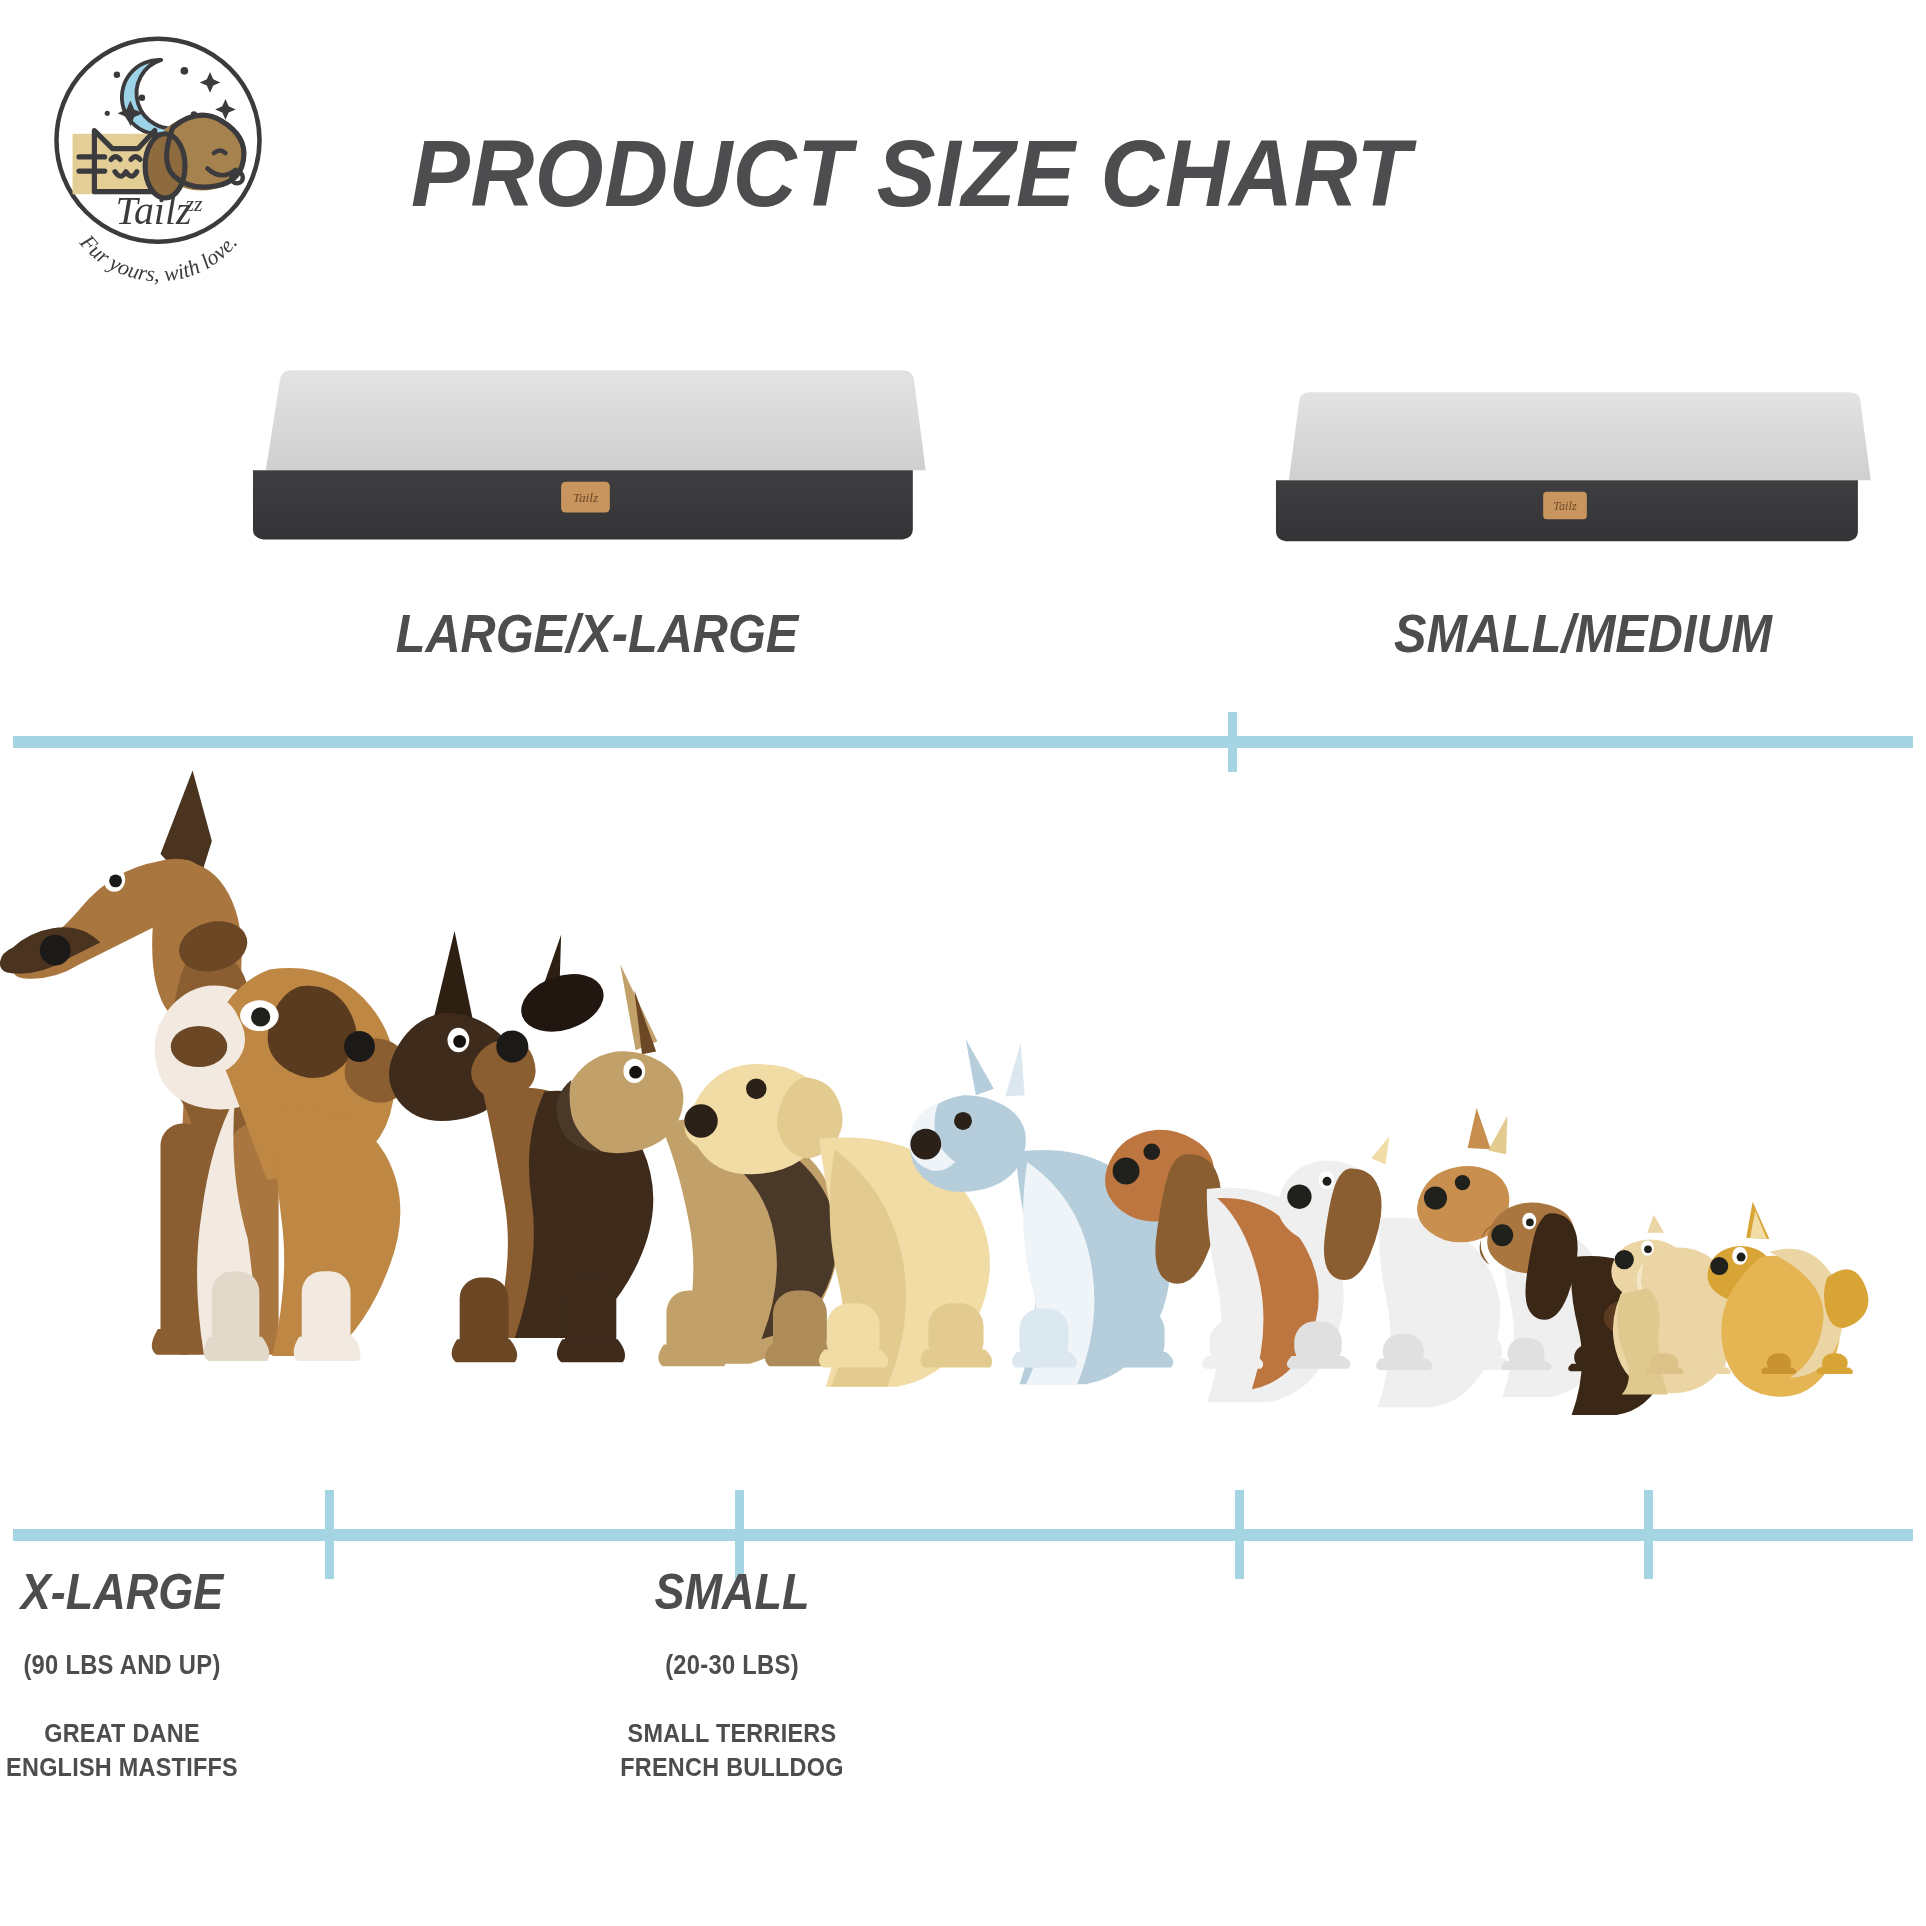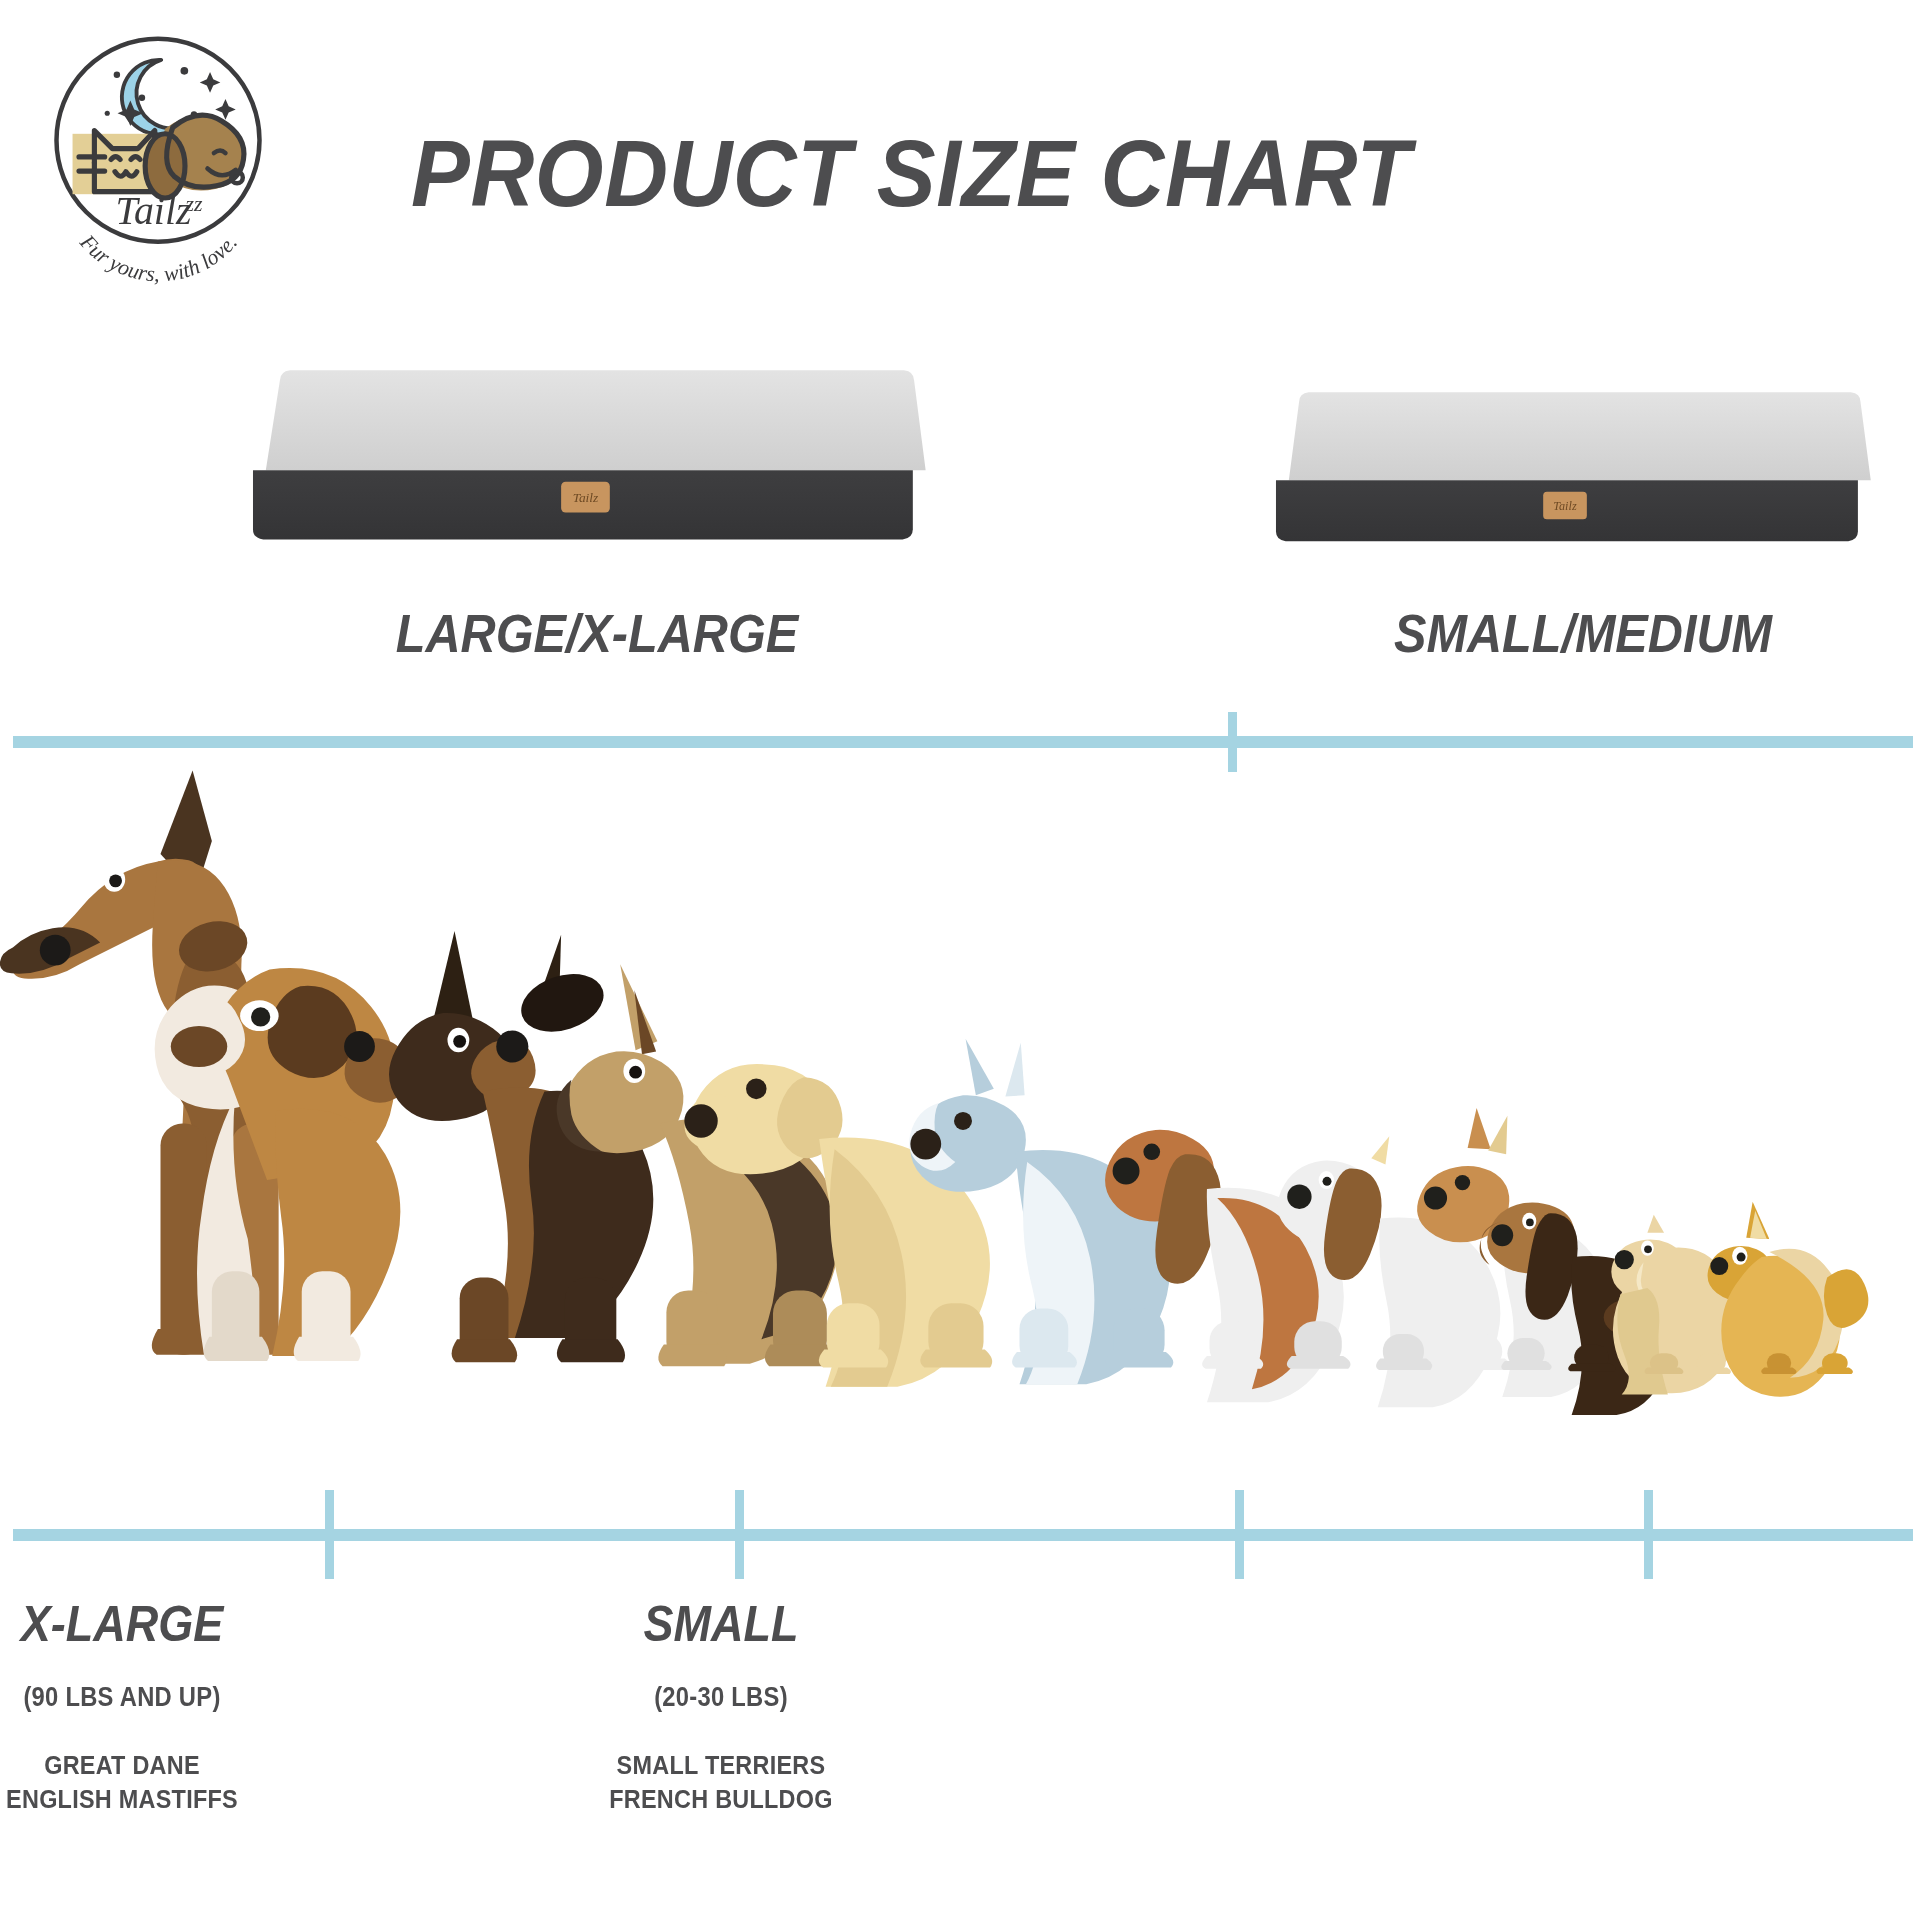--- a/index.html
+++ b/index.html
@@ -49,21 +49,21 @@
     position:absolute; background:#A5D4E2; width:9px;
   }
   #rule-top .tick    { top:-24.4px; height:60px; }
   #rule-bottom .tick { top:-39px; height:89px; }
 
   
   #dogs-row { position:absolute; left:0; top:764px; width:1926px; height:764px; }
   #dogs-row svg { display:block; width:1926px; height:764px; }
 
   
-  #size-columns { position:absolute; left:0; top:1567px; width:1623px; height:321px;margin-top:32px; }
+  #size-columns { position:absolute; left:0; top:1567px; width:1623px; height:321px; }
   .size-col { position:absolute; top:0; text-align:center; }
   .size-name {
     font-weight:bold; font-style:italic; color:#4D4D4F;
     font-size:50px; white-space:nowrap; line-height:1.0;
     transform:scaleX(0.9);
   }
   .size-weight {
     margin-top:33px; font-weight:bold; color:#4D4D4F;
     font-size:27px; white-space:nowrap; letter-spacing:0.3px;
     transform:scaleX(0.88);
@@ -71,21 +71,21 @@
   .size-breeds {
     margin-top:35px; font-weight:bold; color:#4D4D4F;
     font-size:26px; line-height:1.32; letter-spacing:0.3px;
     transform:scaleX(0.9);
   }
   .size-breeds div { white-space:nowrap; }
 
   #col-0 { left:-77px;  width:398px; }
   #col-1 { left:122px;   width:398px; }
   #col-2 { left:315px;   width:398px; }
-  #col-3 { left:522px;   width:398px; }
+  #col-3 { left:533px;   width:398px; }
   #col-4 { left:700px;  width:398px; }
 </style>
 </head>
 <body>
 
 <div id="logo-badge">
   <svg viewBox="0 0 370 400" width="238" height="257">
     <circle cx="185" cy="170" r="158" fill="#ffffff" stroke="#3B3B3D" stroke-width="7"></circle>
 
     <g>

